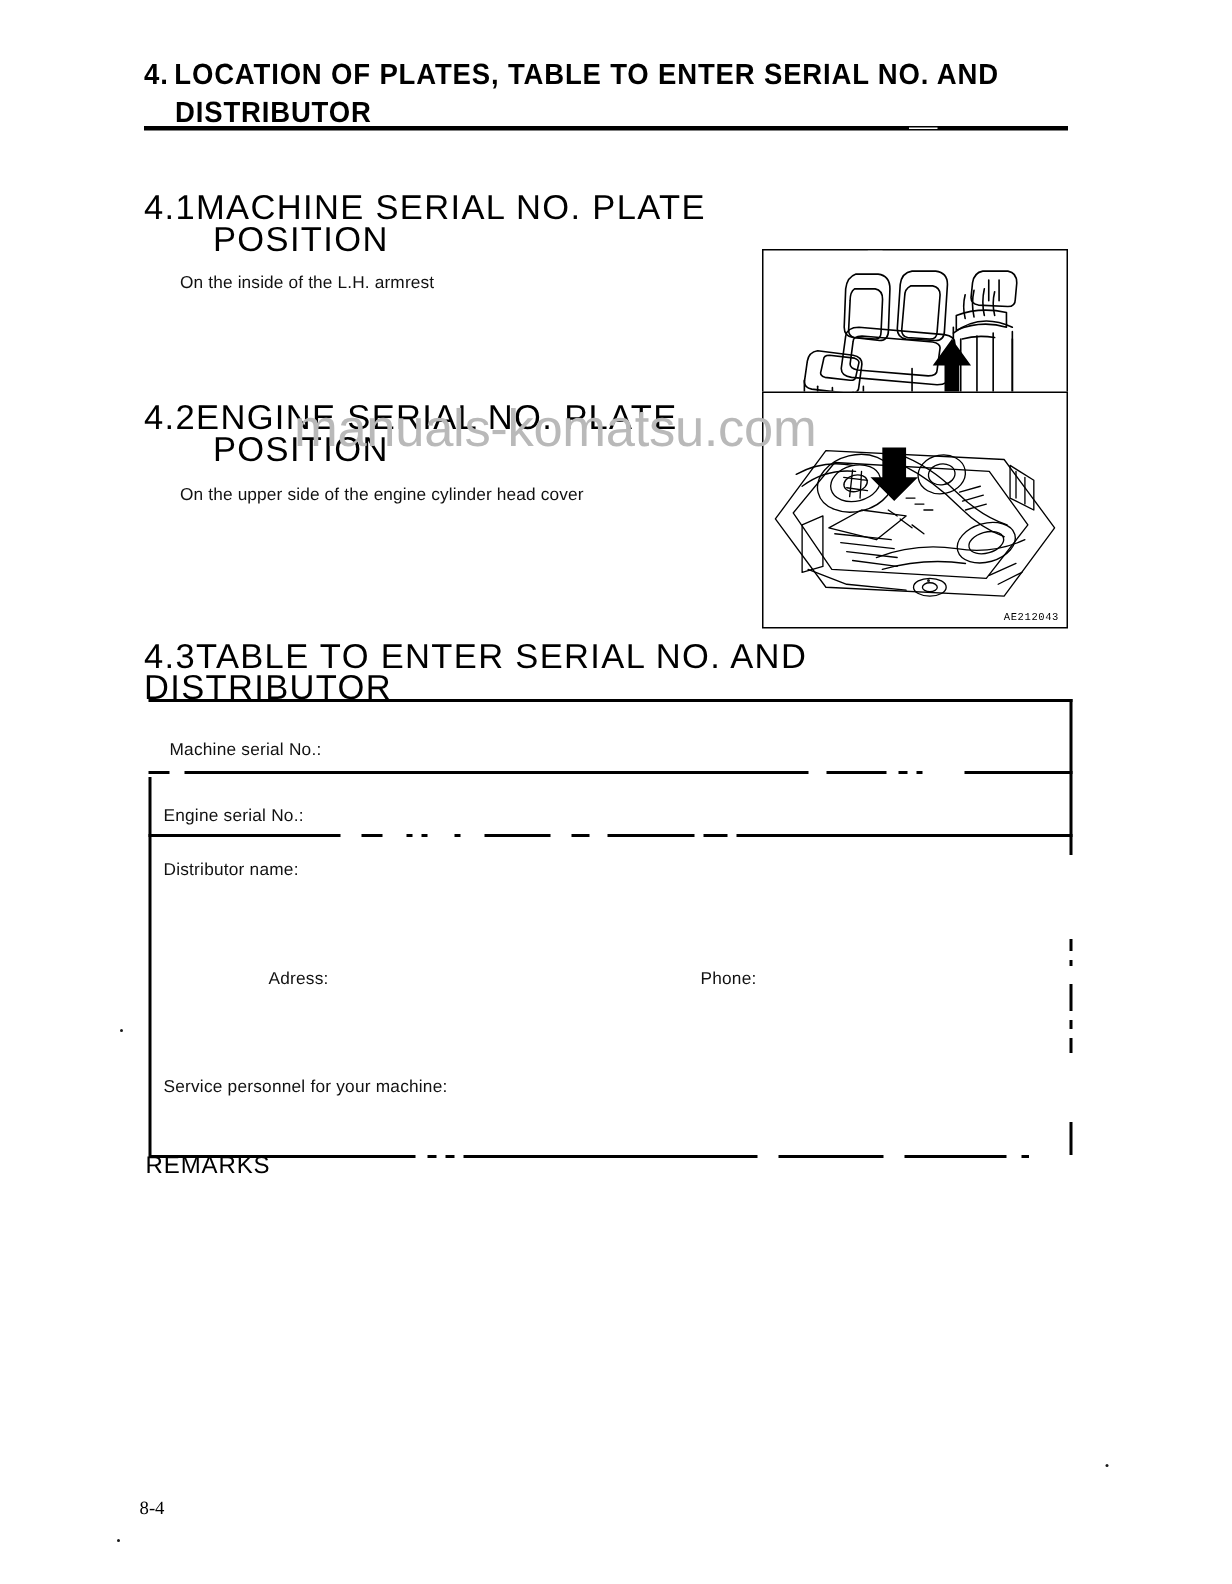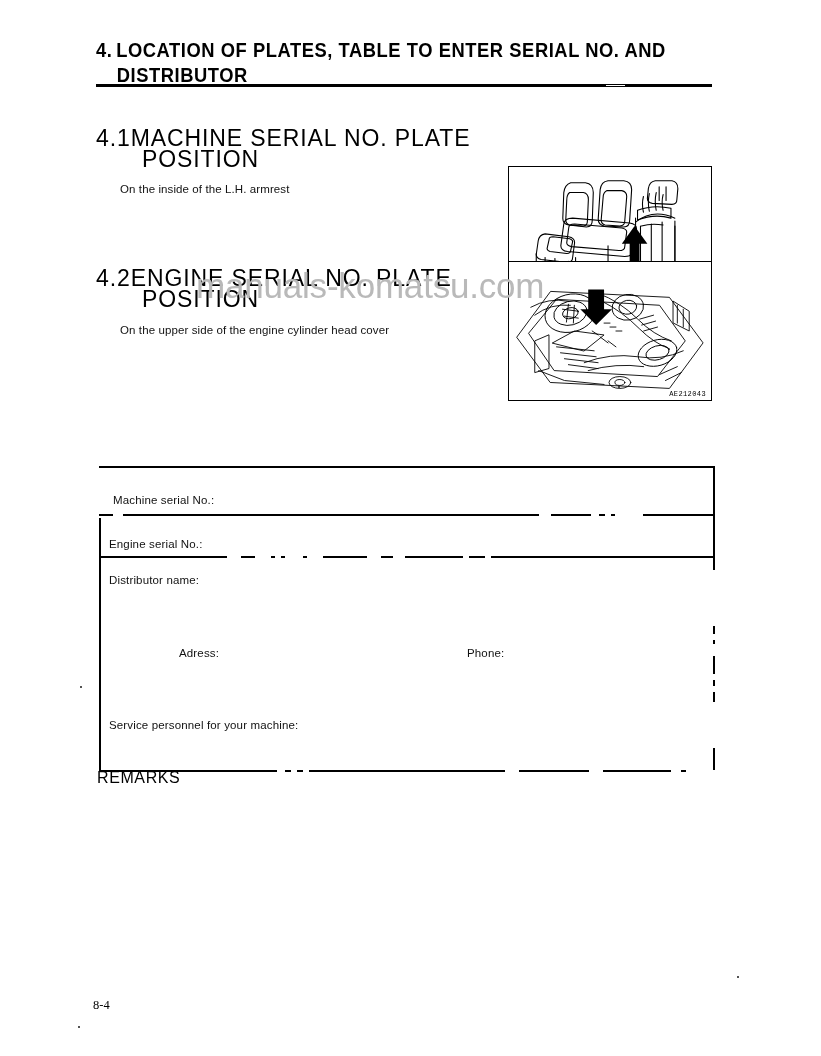--- a/index.html
+++ b/index.html
@@ -86,21 +86,21 @@
   #body42 { left: 120px; top: 324px; }
 
   
   .figure {
     position: absolute;
     border: 1.6px solid #000;
     background: #fff;
     overflow: hidden;
   }
   #fig-seat  { left: 508px; top: 126px; width: 204px; height: 120px; margin-top: 40px; }
-  #fig-engine{ left: 508px; top: 261px; width: 204px; height: 140px; }
+  #fig-engine{ left: 508px; top: 261px; width: 204px; height: 158px; }
 
   .figure svg { display: block; width: 100%; height: 100%; }
 
   .fig-caption {
     position: absolute;
     right: 5px;
     bottom: 2px;
     font-size: 7px;
     font-family: "Liberation Mono", monospace;
     letter-spacing: 0.4px;
@@ -281,20 +281,23 @@
 
       <g>
         <path d="M80 22 L96 22 L96 42 L104 42 L88 58 L72 42 L80 42 Z" fill="#000"></path>
       </g>
     </svg>
     <div class="fig-caption">AE212043</div>
   </div>
 
   <div class="watermark">manuals-komatsu.com</div>
 
+  <div class="sec-head" id="sec43">
+    <span class="num">4.3</span><span>TABLE TO ENTER SERIAL NO. AND DISTRIBUTOR</span>
+  </div>
 
   <div class="tbl">
 
     <div class="seg h" style="left:0; top:0; width:616px;"></div>
 
     <div class="seg h" style="left:0;   top:48px; width:14px;"></div>
     <div class="seg h" style="left:24px;top:48px; width:416px;"></div>
     <div class="seg h" style="left:452px;top:48px;width:40px;"></div>
     <div class="seg h" style="left:500px;top:48px;width:6px;"></div>
     <div class="seg h" style="left:512px;top:48px;width:4px;"></div>

